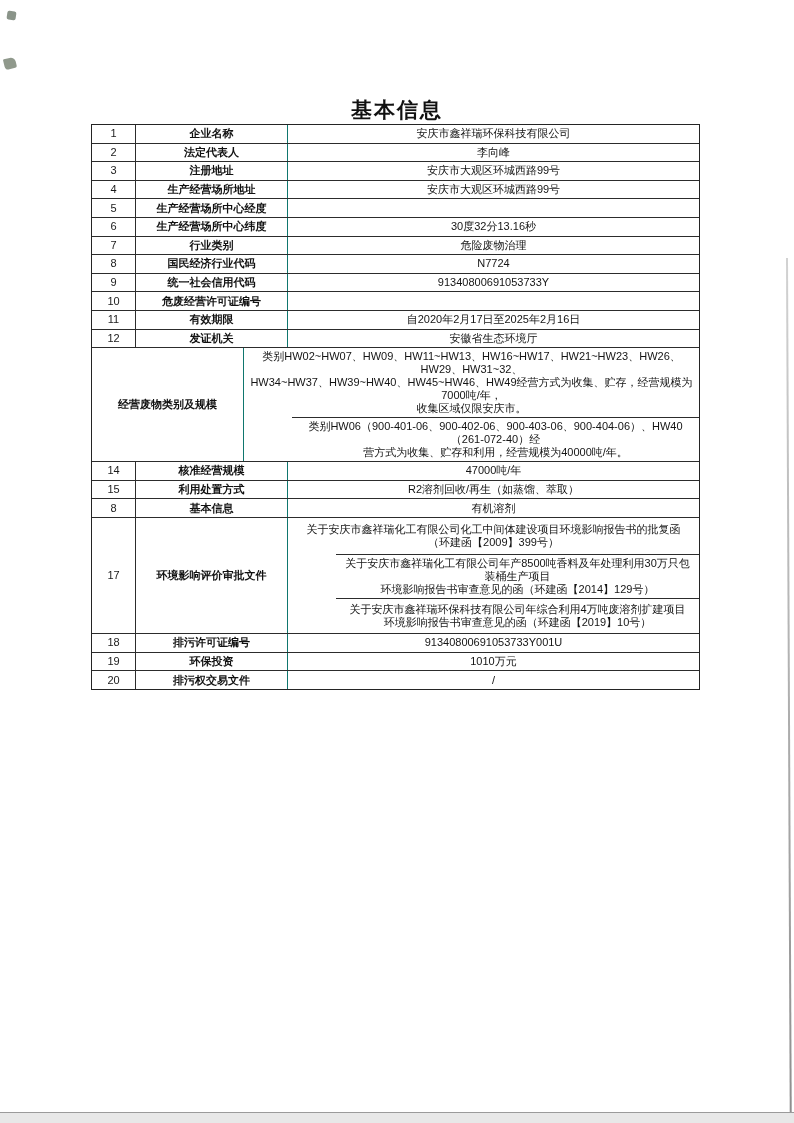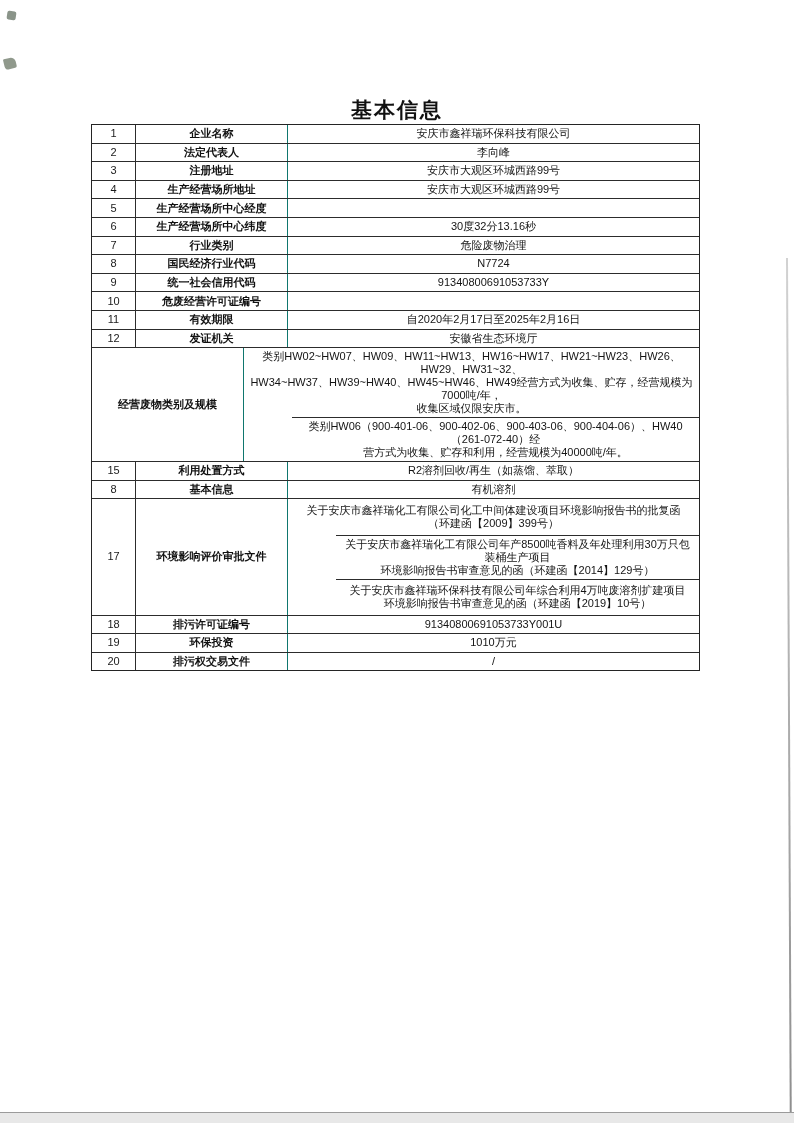--- a/index.html
+++ b/index.html
@@ -162,20 +162,25 @@
         <div>HW34~HW37、HW39~HW40、HW45~HW46、HW49经营方式为收集、贮存，经营规模为7000吨/年，</div>
         <div>收集区域仅限安庆市。</div>
       </div>
       <div class="sub h13b">
         <div>类别HW06（900-401-06、900-402-06、900-403-06、900-404-06）、HW40（261-072-40）经</div>
         <div>营方式为收集、贮存和利用，经营规模为40000吨/年。</div>
       </div>
     </div>
   </div>
 
+  <div class="row">
+    <div class="c c-num rs">14</div>
+    <div class="c c-label">核准经营规模</div>
+    <div class="c c-value">47000吨/年</div>
+  </div>
 
   <div class="row">
     <div class="c c-num rs">15</div>
     <div class="c c-label">利用处置方式</div>
     <div class="c c-value">R2溶剂回收/再生（如蒸馏、萃取）</div>
   </div>
 
   <div class="row">
     <div class="c c-num rs">8</div>
     <div class="c c-label">基本信息</div>

